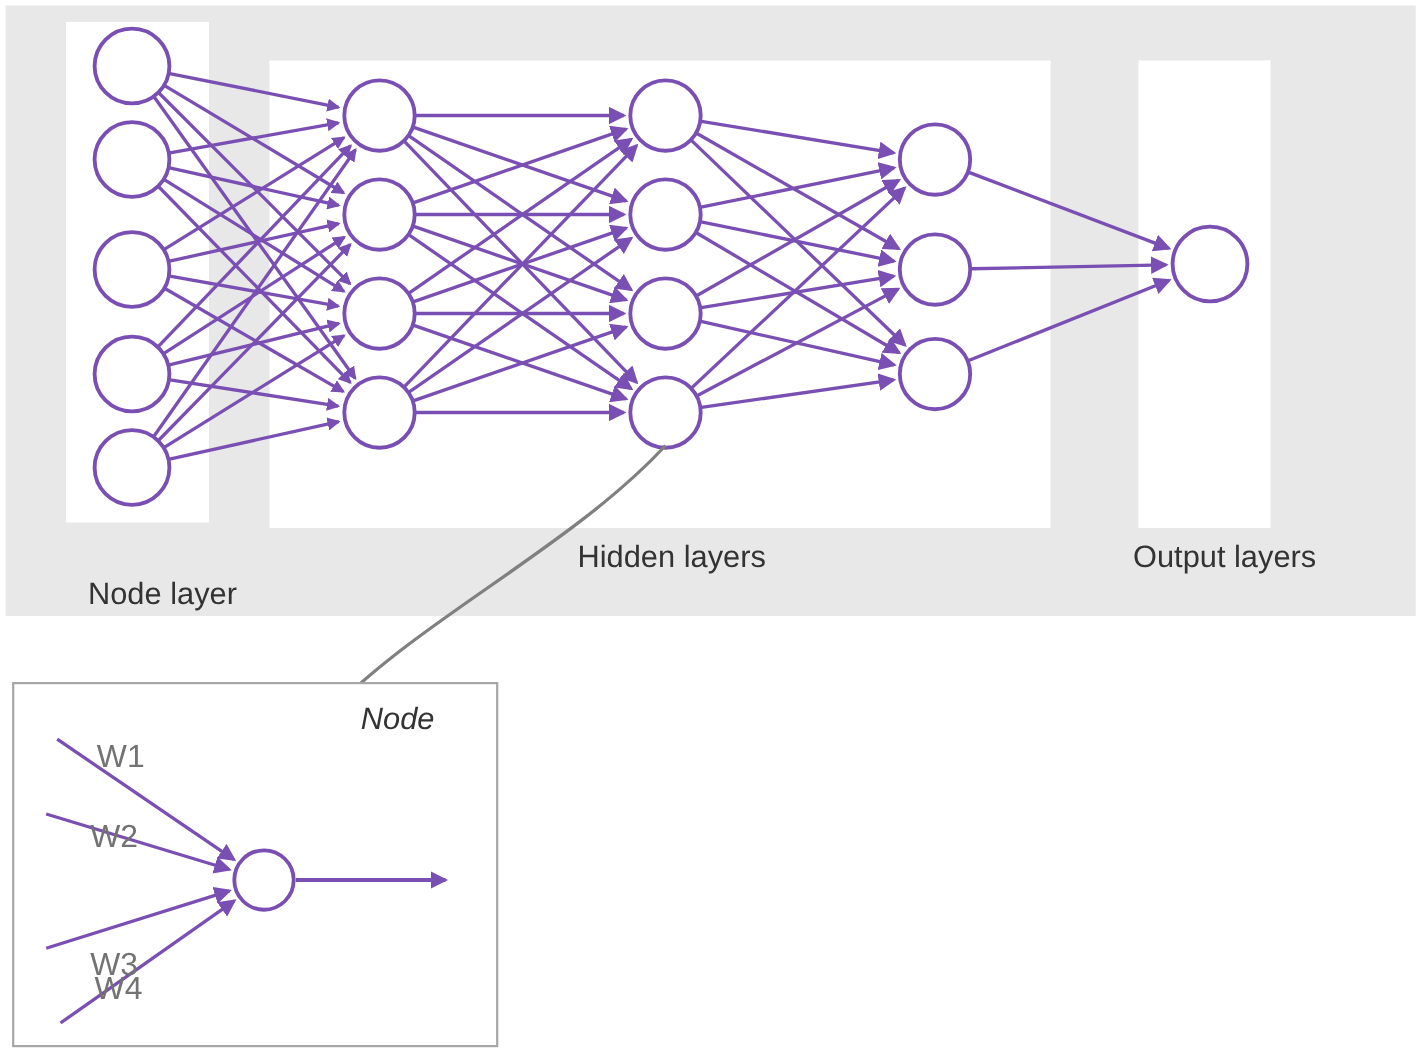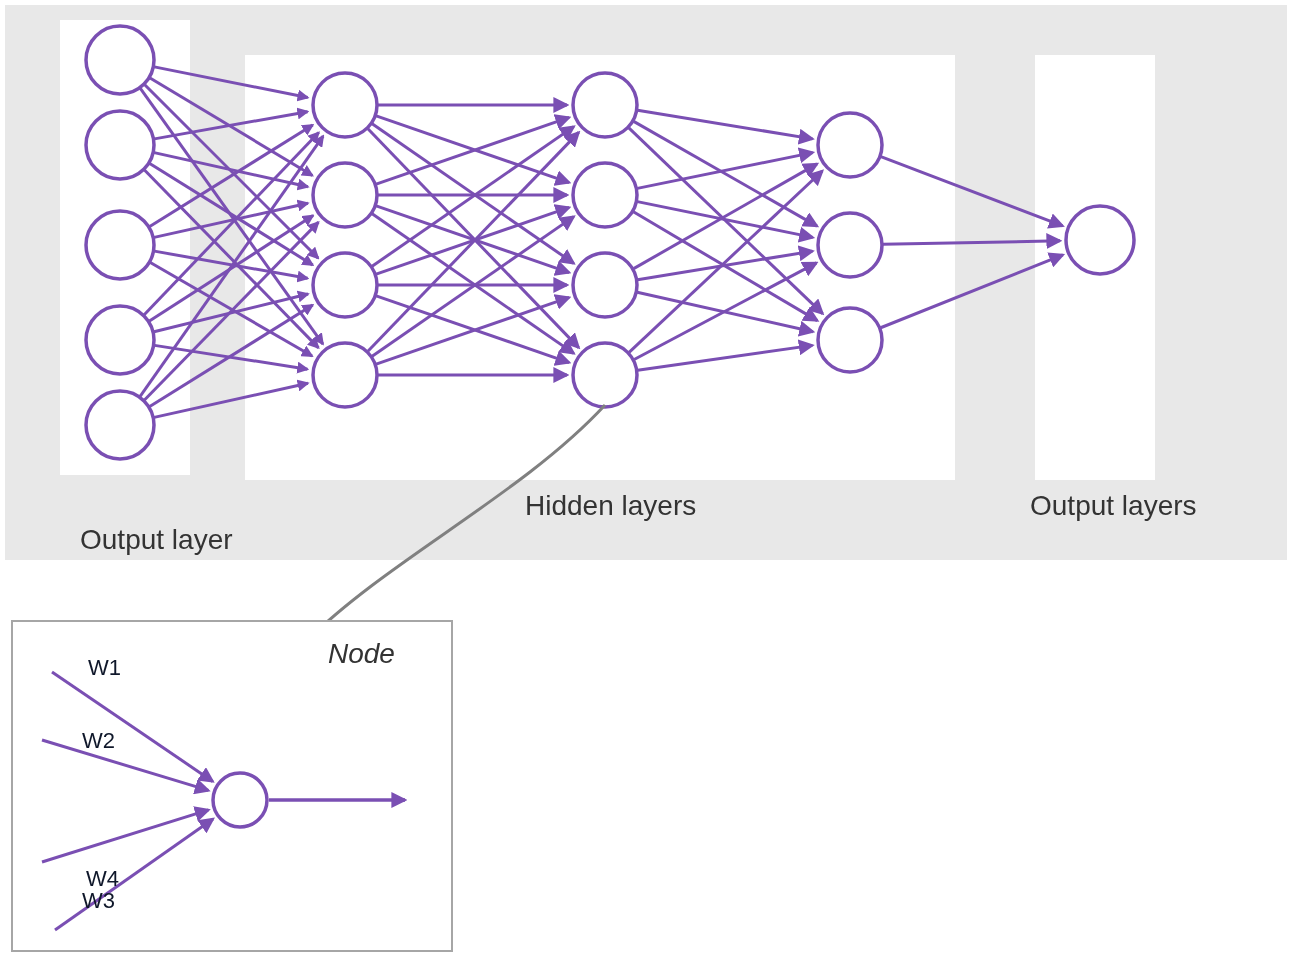--- a/index.html
+++ b/index.html
@@ -15,22 +15,23 @@
     height: 960px;
   }
   svg { position: absolute; top: 0; left: 0; }
   .label {
     position: absolute;
     font-size: 28px;
     color: #333;
   }
   .wlabel {
     position: absolute;
-    font-size: 22px;
-    color: #0f172a;
+    font-size: 29px;
+    color: #737373;
+    margin-top: 17px;
   }
 </style>
 </head>
 <body>
 
 <div class="canvas">
   <svg id="svg" width="1292" height="960">
       <defs>
         <marker id="arrP" viewBox="0 0 10 10" refX="8.5" refY="5" markerWidth="16" markerHeight="16" orient="auto-start-reverse" markerUnits="userSpaceOnUse">
           <path d="M 0 0 L 10 5 L 0 10 z" fill="#7A4FB3"></path>
@@ -117,22 +118,22 @@
       <path d="M 605 405 C 485 535, 250 617, 240 767" fill="none" stroke="#808080" stroke-width="3" marker-end="url(#arrG)"></path>
       <rect x="12" y="621" width="440" height="330" fill="#fff" stroke="#A6A6A6" stroke-width="2"></rect>
       <line x1="52" y1="672" x2="212.72222482955576" y2="781.4278977562933" stroke="#7A4FB3" stroke-width="3" marker-end="url(#arrP)"></line>
       <line x1="42" y1="740" x2="208.41819465369537" y2="790.4297559556653" stroke="#7A4FB3" stroke-width="3" marker-end="url(#arrP)"></line>
       <line x1="42" y1="862" x2="208.50782612418377" y2="809.8611857590939" stroke="#7A4FB3" stroke-width="3" marker-end="url(#arrP)"></line>
       <line x1="55" y1="930" x2="212.99967400359802" y2="818.9732020515257" stroke="#7A4FB3" stroke-width="3" marker-end="url(#arrP)"></line>
       <line x1="269" y1="800" x2="405" y2="800" stroke="#7A4FB3" stroke-width="3.5" marker-end="url(#arrP)"></line>
       <circle cx="240" cy="800" r="27" fill="#fff" stroke="#7A4FB3" stroke-width="3.5"></circle>
     </svg>
 
-  <div class="label" style="left:80px; top:524px;">Output layer</div>
+  <div class="label" style="left:80px; top:524px;">Node layer</div>
   <div class="label" style="left:525px; top:490px;">Hidden layers</div>
   <div class="label" style="left:1030px; top:490px;">Output layers</div>
   <div class="label" style="left:328px; top:638px;font-style:italic;">Node</div>
 
   <div class="wlabel" style="left:88px; top:655px;">W1</div>
   <div class="wlabel" style="left:82px; top:728px;">W2</div>
-  <div class="wlabel" style="left:82px; top:888px;">W3</div>
+  <div class="wlabel" style="left:82px; top:844px;">W3</div>
   <div class="wlabel" style="left:86px; top:866px;">W4</div>
 </div>
 
 </body></html>

